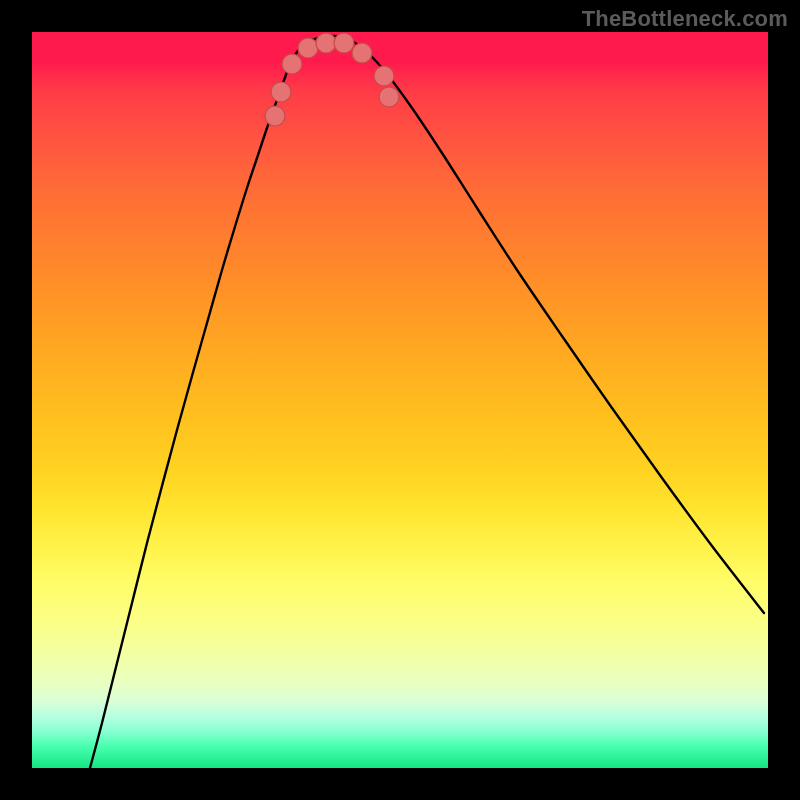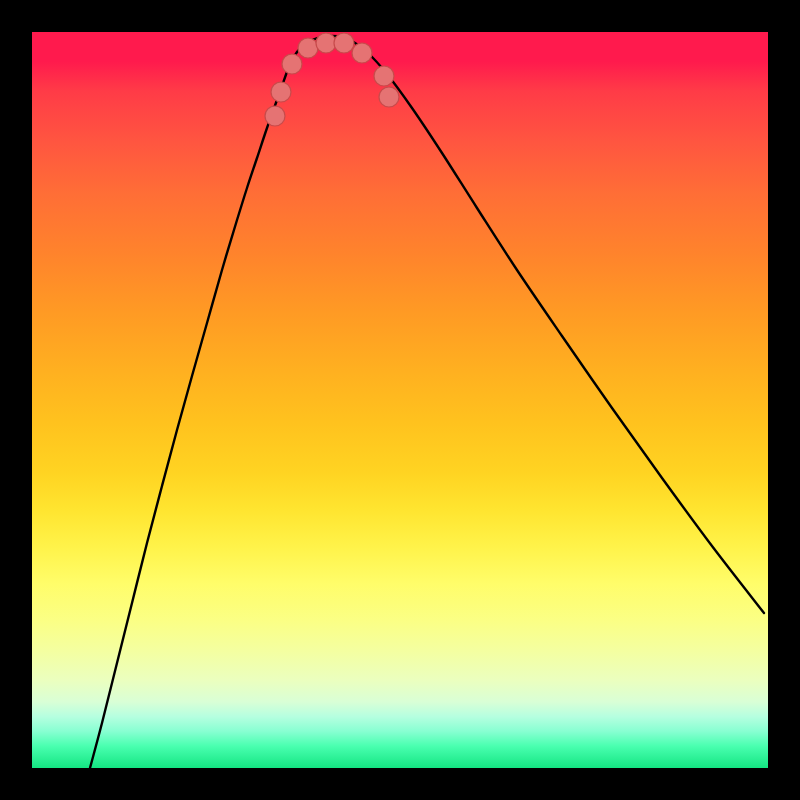--- a/index.html
+++ b/index.html
@@ -66,20 +66,21 @@
     top: 0;
     left: 0;
     width: 100%;
     height: 100%;
   }
 </style>
 </head>
 <body>
 
 <div class="frame">
+  <div class="watermark">TheBottleneck.com</div>
   <div class="plot">
     <div class="gradient"></div>
     <svg class="curve" viewBox="0 0 736 736" preserveAspectRatio="none">
       <path id="curve-path" fill="none" stroke="#000000" stroke-width="2.4" stroke-linecap="round" d="M 58 736 C 60.00 728.50, 65.50 708.50, 70.00 691.00 C 74.50 673.50, 80.00 651.00, 85.00 631.00 C 90.00 611.00, 95.00 591.00, 100.00 571.00 C 105.00 551.00, 110.00 530.50, 115.00 511.00 C 120.00 491.50, 125.00 472.83, 130.00 454.00 C 135.00 435.17, 140.00 416.33, 145.00 398.00 C 150.00 379.67, 155.00 361.83, 160.00 344.00 C 165.00 326.17, 170.00 308.67, 175.00 291.00 C 180.00 273.33, 185.00 255.17, 190.00 238.00 C 195.00 220.83, 200.83 201.67, 205.00 188.00 C 209.17 174.33, 211.67 166.33, 215.00 156.00 C 218.33 145.67, 221.67 136.00, 225.00 126.00 C 228.33 116.00, 231.67 105.67, 235.00 96.00 C 238.33 86.33, 242.50 75.00, 245.00 68.00 C 247.50 61.00, 248.33 58.67, 250.00 54.00 C 251.67 49.33, 253.33 44.17, 255.00 40.00 C 256.67 35.83, 258.33 32.33, 260.00 29.00 C 261.67 25.67, 263.00 22.67, 265.00 20.00 C 267.00 17.33, 269.50 15.00, 272.00 13.00 C 274.50 11.00, 277.00 9.33, 280.00 8.00 C 283.00 6.67, 286.67 5.67, 290.00 5.00 C 293.33 4.33, 296.67 4.00, 300.00 4.00 C 303.33 4.00, 306.67 4.17, 310.00 5.00 C 313.33 5.83, 315.83 6.50, 320.00 9.00 C 324.17 11.50, 329.17 14.50, 335.00 20.00 C 340.83 25.50, 347.50 32.67, 355.00 42.00 C 362.50 51.33, 370.83 62.83, 380.00 76.00 C 389.17 89.17, 399.17 104.33, 410.00 121.00 C 420.83 137.67, 432.50 156.50, 445.00 176.00 C 457.50 195.50, 470.83 216.67, 485.00 238.00 C 499.17 259.33, 514.17 281.00, 530.00 304.00 C 545.83 327.00, 563.33 352.33, 580.00 376.00 C 596.67 399.67, 613.33 423.00, 630.00 446.00 C 646.67 469.00, 663.00 491.50, 680.00 514.00 C 697.00 536.50, 723.33 569.83, 732.00 581.00"></path>
       <g id="markers">
           <circle cx="243" cy="84" r="10" fill="#e57373" stroke="#c74b4b" stroke-width="1.2"></circle>
           <circle cx="249" cy="60" r="10" fill="#e57373" stroke="#c74b4b" stroke-width="1.2"></circle>
           <circle cx="260" cy="32" r="10" fill="#e57373" stroke="#c74b4b" stroke-width="1.2"></circle>
           <circle cx="276" cy="16" r="10" fill="#e57373" stroke="#c74b4b" stroke-width="1.2"></circle>
           <circle cx="294" cy="11" r="10" fill="#e57373" stroke="#c74b4b" stroke-width="1.2"></circle>

